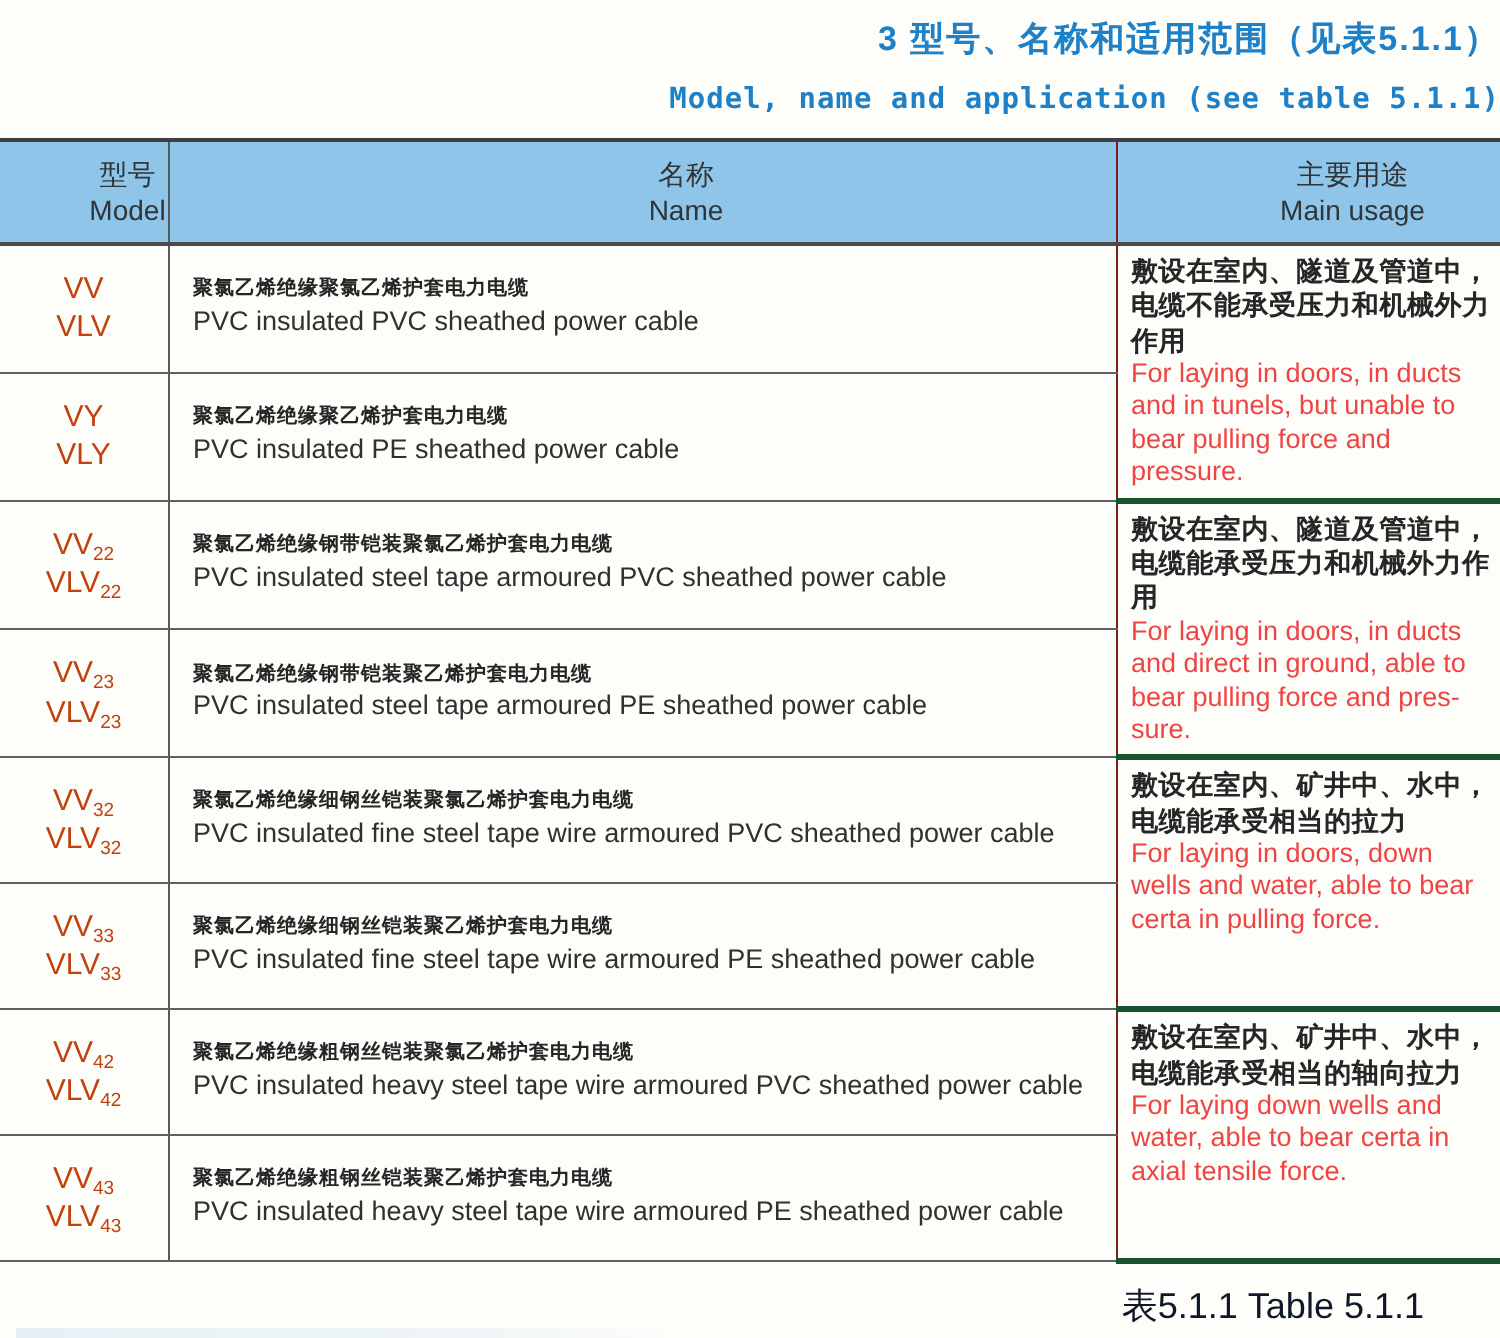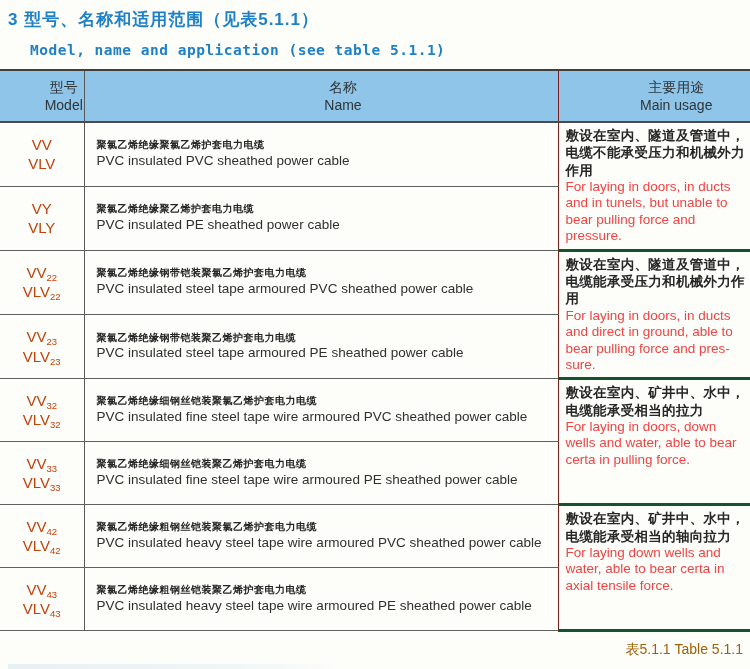--- a/index.html
+++ b/index.html
@@ -8,21 +8,21 @@
     position: relative;
     width: 750px;
     height: 669px;
     margin: 0 auto;
     background: #fdfdfa;
     overflow: hidden;
     font-family: "Liberation Sans", "DejaVu Sans", sans-serif;
     color: #222;
   }
   
-  .title-block { padding: 9px 0 0 8px; }
+  .title-block { padding: 9px 0 0 8px; text-align: right; }
   .title-zh {
     color: #1e80c6;
     font-size: 17px;
     font-weight: bold;
     letter-spacing: 1px;
     line-height: 1.3;
   }
   .title-en {
     color: #1e80c6;
     font-size: 14.5px;
@@ -97,24 +97,24 @@
     letter-spacing: 0.3px;
   }
   .usage-en {
     font-size: 13.5px;
     color: #ef4444;
     line-height: 1.22;
   }
   
   .caption {
     text-align: right;
-    padding-right: 7px;
+    padding-right: 38px;
     margin-top: 9px;
-    font-size: 14px;
-    color: #a16207;
+    font-size: 18px;
+    color: #0f172a;
   }
   
   .cutoff-strip {
     position: absolute;
     left: 8px;
     bottom: 0;
     width: 330px;
     height: 5px;
     background: linear-gradient(90deg, rgba(30,128,198,0.10), rgba(30,128,198,0.06) 70%, rgba(30,128,198,0));
   }

